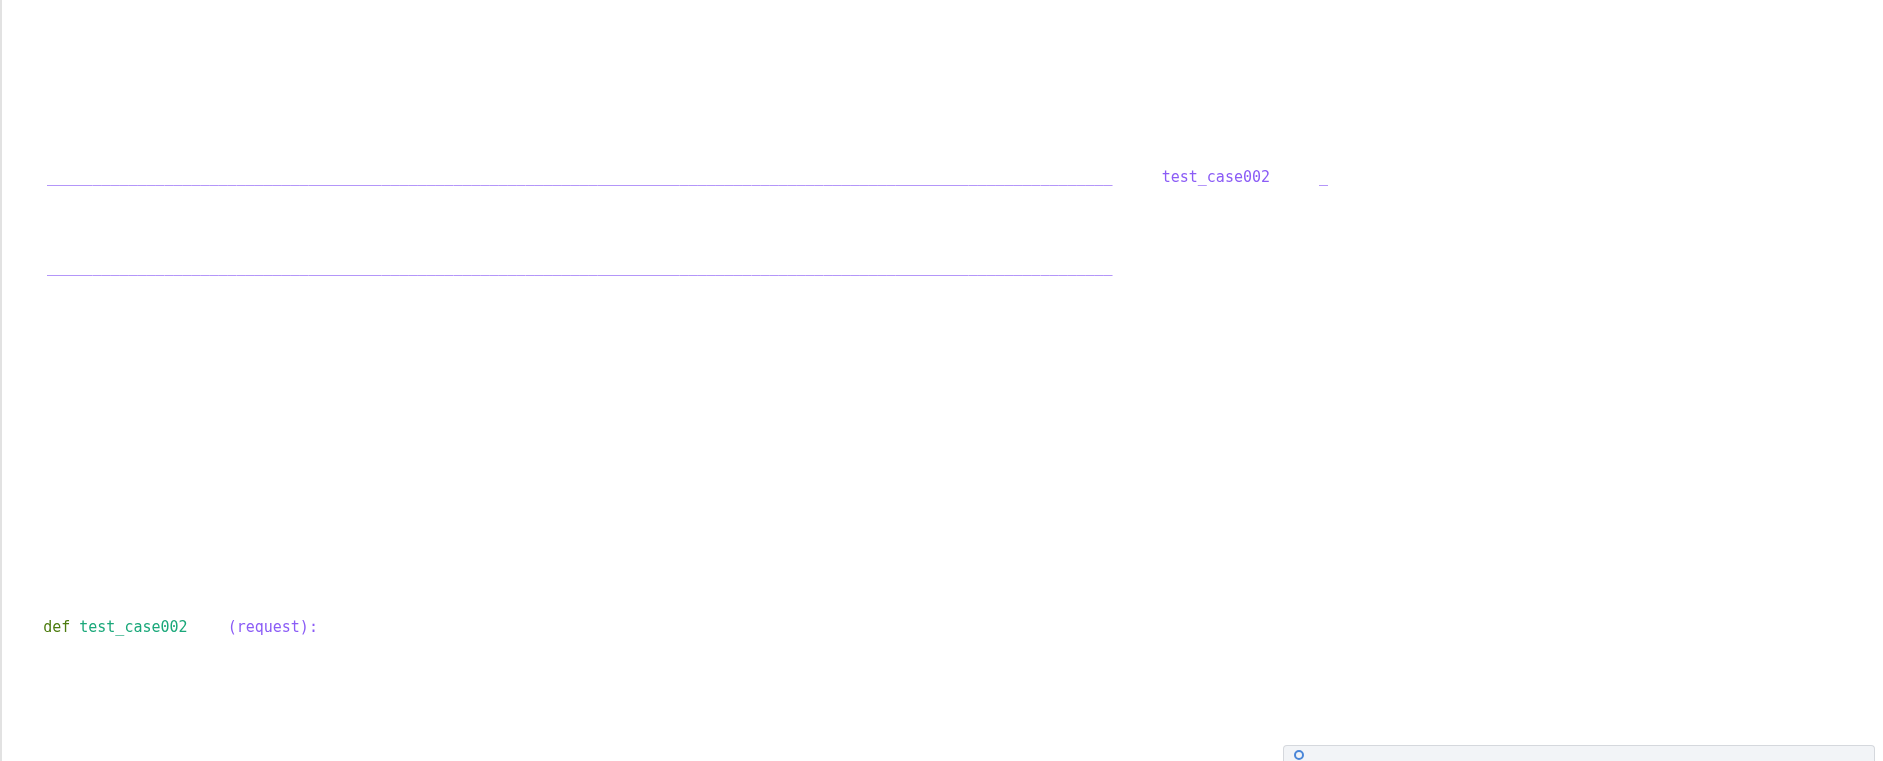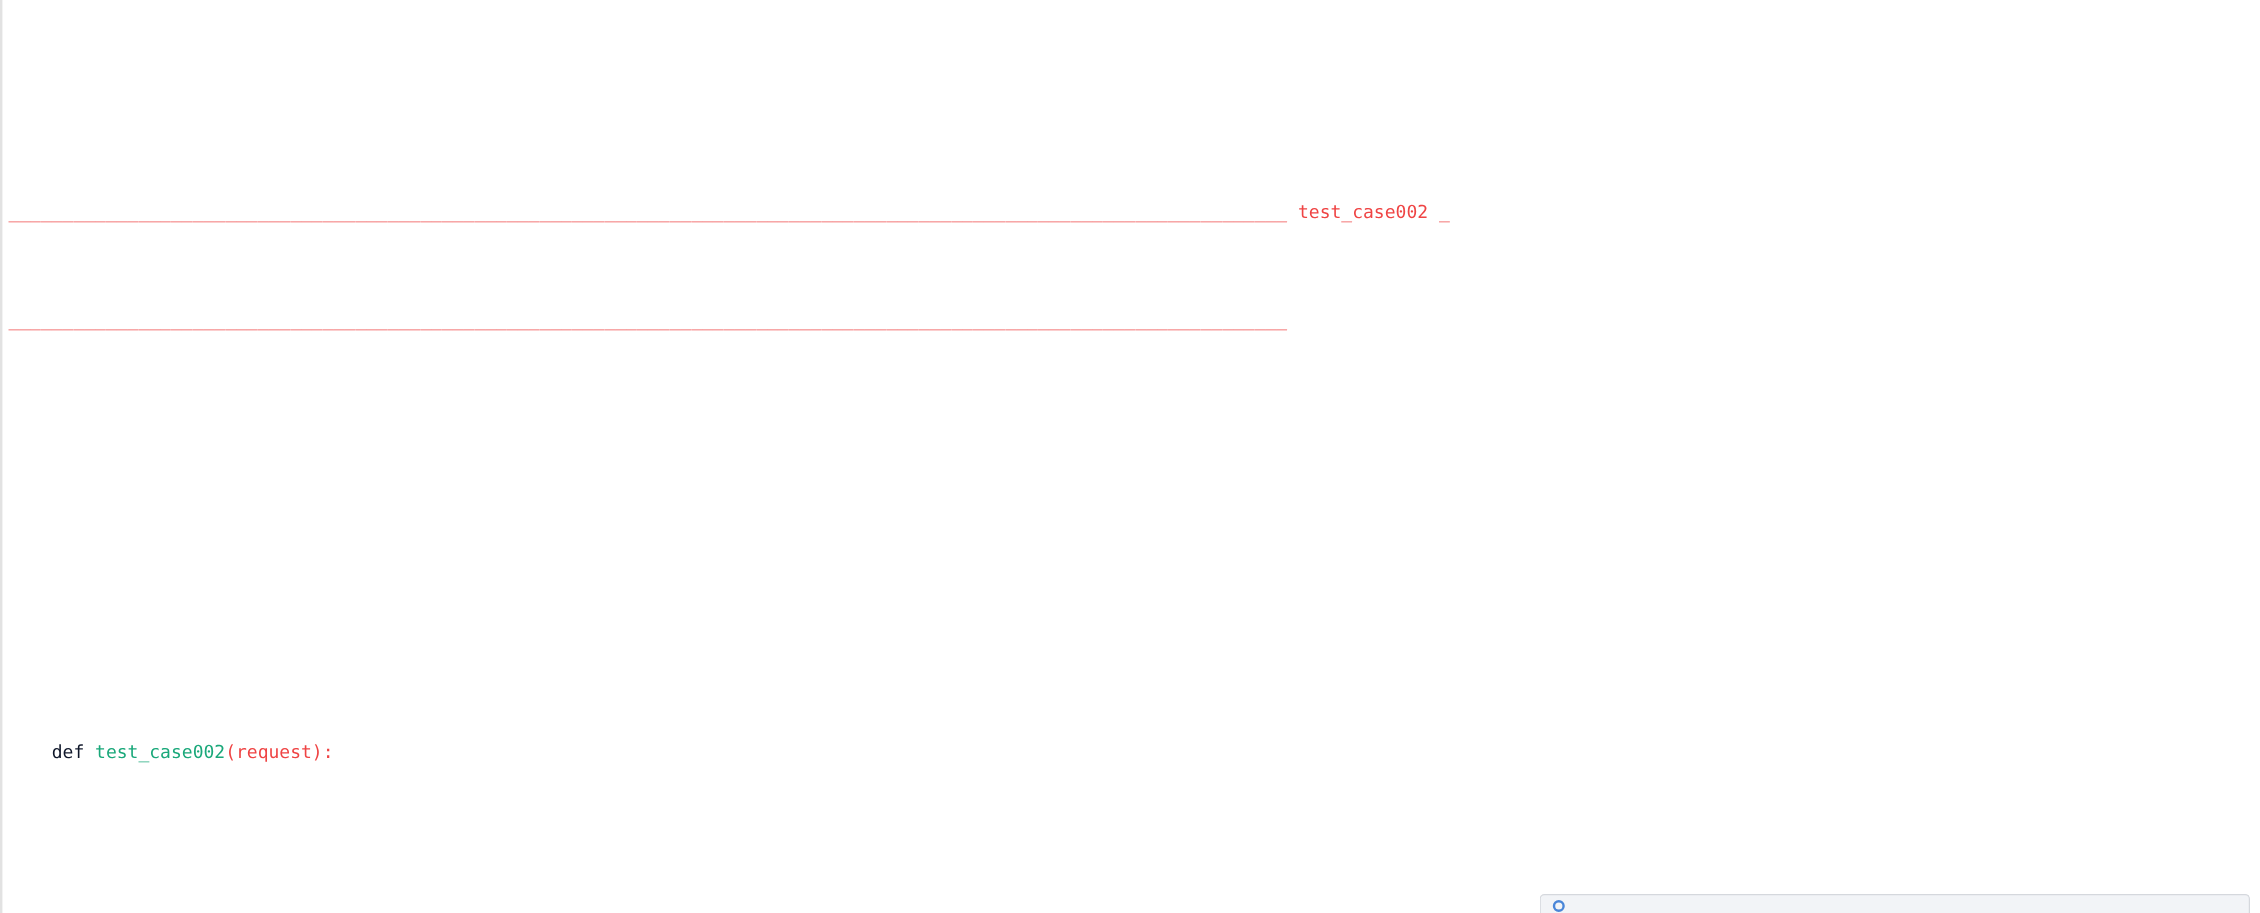--- a/index.html
+++ b/index.html
@@ -42,22 +42,22 @@
   .line {
     white-space: pre;
     height: 22.5px;
     line-height: 22.5px;
     font-size: 15px;
     letter-spacing: 0px;
   }
   .blank { height: 22.5px; }
 
   
-  .c-black   { color: #ef4444; }
-  .c-keyword { color: #0f172a; }
+  .c-black   { color: #8b5cf6; margin-left: 40px; }
+  .c-keyword { color: #4d7c0f; }
   .c-func    { color: #1aa87a; }
 
   
   .corner-widget {
     position: absolute;
     left: 1283px;
     top: 745px;
     width: 592px;
     height: 16px;
     background: #f2f4f7;

